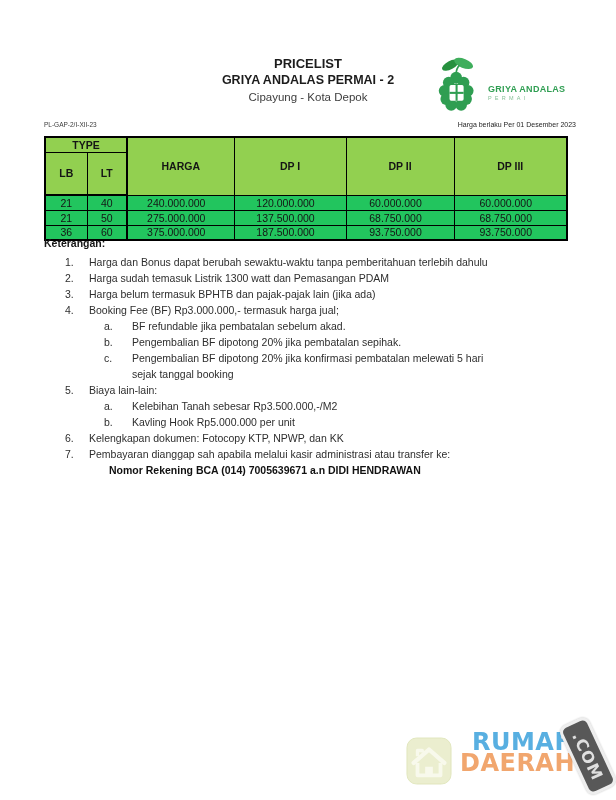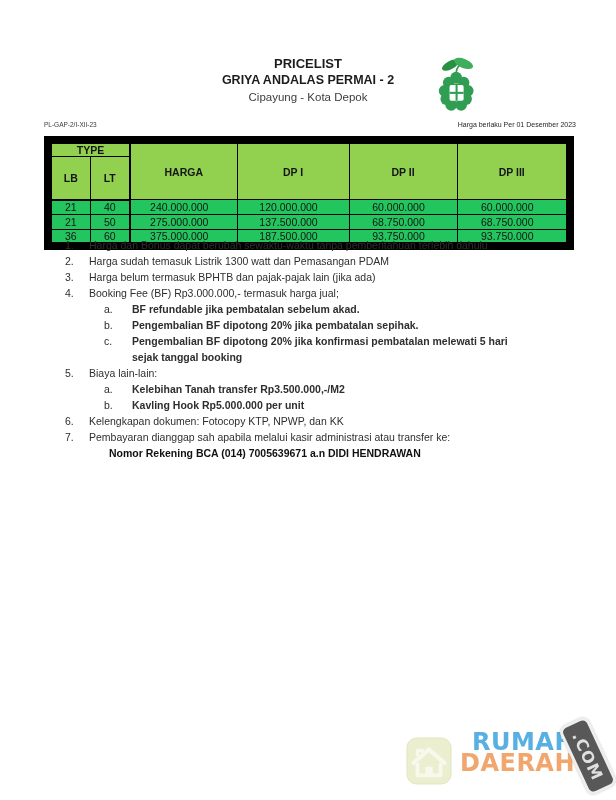--- a/index.html
+++ b/index.html
@@ -23,39 +23,39 @@
   .brand-sub  { font-size:5.5px; color:#86bf97; letter-spacing:3.2px; margin-top:1px; }
 
   
   .meta-row { position:absolute; top:121px; left:44px; width:532px; display:flex; justify-content:space-between; align-items:flex-end; }
   .doc-code { font-size:6.5px; color:#3a3a3a; }
   .validity { font-size:7px;   color:#1f1f1f; }
 
   
   table.price { position:absolute; top:136px; left:44px; width:522px; border-collapse:collapse; table-layout:fixed; }
   table.price th, table.price td { border:1.5px solid #000; font-size:10.5px; color:#151515; overflow:hidden; }
-  table.price { border:8px solid #000000; }
+  table.price { border:2px solid #000000; }
   table.price thead th { background:#92d050; font-weight:bold; text-align:center; }
   .row-type th { height:15px; font-size:10px; }
   .row-lblt th { height:43px; }
   thead tr:last-child th, th[rowspan] { border-bottom-width:2px; }
   .sep-right { border-right-width:2px !important; }
   tbody tr { height:15px; background:#22c55e; }
   td.c-center { text-align:center; }
   td.c-money  { text-align:center; padding-right:9px; }
 
   
   .notes { position:absolute; top:237px; left:44px; width:532px; }
   .notes-heading { font-size:10.5px; font-weight:bold; color:#161616; margin-bottom:5px; }
   .note-row { display:flex; line-height:16px; font-size:10.5px; }
   .note-num { width:24px; margin-left:21px; flex:0 0 auto; }
   .note-text { flex:1; white-space:pre-line; }
   .sub-row { display:flex; line-height:16px; font-size:10.5px; margin-left:60px; }
   .sub-letter { width:28px; flex:0 0 auto; }
-  .sub-text { flex:1; white-space:pre-line;font-weight:bold; }
+  .sub-text { flex:1; white-space:pre-line; }
   .note-bold { margin-left:65px; font-size:10.5px; font-weight:bold; color:#111; line-height:16px; }
 
   
   .watermark { position:absolute; top:728px; left:398px; width:218px; height:70px; opacity:0.88; }
   .wm-tile { position:absolute; left:8px; top:9px; width:46px; height:48px; }
   .wm-words { position:absolute; left:58px; top:4px; font-family:"DejaVu Sans","Liberation Sans",sans-serif; font-weight:bold;text-align:right; }
   .wm-line1 {
     margin-left:16px; font-size:24px; line-height:21px; color:#42a5dd; letter-spacing:0.5px;
     text-shadow:-2px 0 #fff,2px 0 #fff,0 -2px #fff,0 2px #fff,-1px -1px #fff,1px -1px #fff,-1px 1px #fff,1px 1px #fff;
   }
@@ -97,20 +97,24 @@
         <circle cx="17" cy="52" r="7"></circle>
           <circle cx="41" cy="52" r="7"></circle>
         <circle cx="23" cy="59" r="7"></circle>
           <circle cx="35" cy="59" r="7"></circle>
         <circle cx="29" cy="44" r="11"></circle>
       </g>
       <rect x="21" y="35" width="17" height="19" rx="2" fill="#ffffff"></rect>
       <line x1="29.5" y1="35" x2="29.5" y2="54" stroke="#2f9e52" stroke-width="2.5"></line>
       <line x1="21" y1="44.5" x2="38" y2="44.5" stroke="#2f9e52" stroke-width="2.5"></line>
     </svg>
+    <div class="brand-text">
+      <div class="brand-name">GRIYA ANDALAS</div>
+      <div class="brand-sub">PERMAI</div>
+    </div>
   </div>
 
   <div class="meta-row">
     <span class="doc-code">PL-GAP-2/I-XII-23</span>
     <span class="validity">Harga berlaku Per 01 Desember 2023</span>
   </div>
 
   <table class="price">
     <colgroup>
       <col style="width:42px">
@@ -155,20 +159,21 @@
           <td class="c-center sep-right">60</td>
           <td class="c-money">375.000.000</td>
           <td class="c-money">187.500.000</td>
           <td class="c-money">93.750.000</td>
           <td class="c-money">93.750.000</td>
         </tr>
       </tbody>
   </table>
 
   <div class="notes">
+    <div class="notes-heading">Keterangan:</div>
     <div>
         <div class="note-row">
           <span class="note-num">1.</span>
           <span class="note-text">Harga dan Bonus dapat berubah sewaktu-waktu tanpa pemberitahuan terlebih dahulu</span>
         </div>
         <div class="note-row">
           <span class="note-num">2.</span>
           <span class="note-text">Harga sudah temasuk Listrik 1300 watt dan Pemasangan PDAM</span>
         </div>
         <div class="note-row">
@@ -191,21 +196,21 @@
           <span class="sub-letter">c.</span>
           <span class="sub-text">Pengembalian BF dipotong 20% jika konfirmasi pembatalan melewati 5 hari
 sejak tanggal booking</span>
         </div>
         <div class="note-row">
           <span class="note-num">5.</span>
           <span class="note-text">Biaya lain-lain:</span>
         </div>
         <div class="sub-row">
           <span class="sub-letter">a.</span>
-          <span class="sub-text">Kelebihan Tanah transfer Rp3.500.000,-/M2</span>
+          <span class="sub-text">Kelebihan Tanah sebesar Rp3.500.000,-/M2</span>
         </div>
         <div class="sub-row">
           <span class="sub-letter">b.</span>
           <span class="sub-text">Kavling Hook Rp5.000.000 per unit</span>
         </div>
         <div class="note-row">
           <span class="note-num">6.</span>
           <span class="note-text">Kelengkapan dokumen: Fotocopy KTP, NPWP, dan KK</span>
         </div>
         <div class="note-row">

